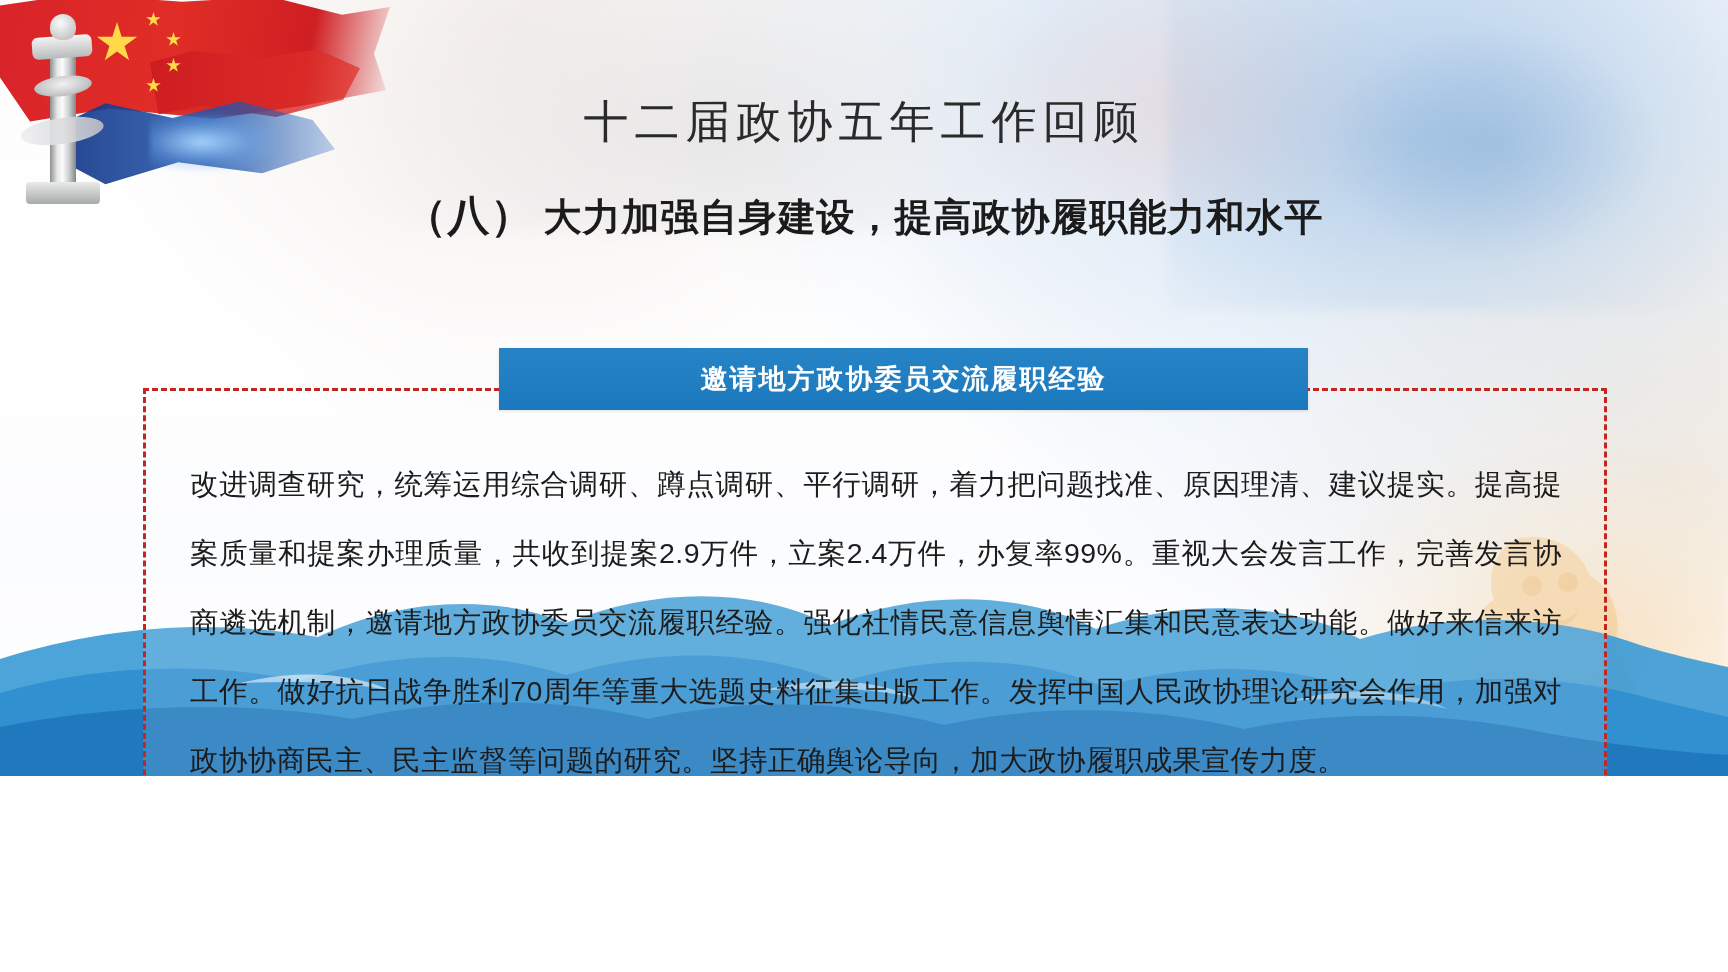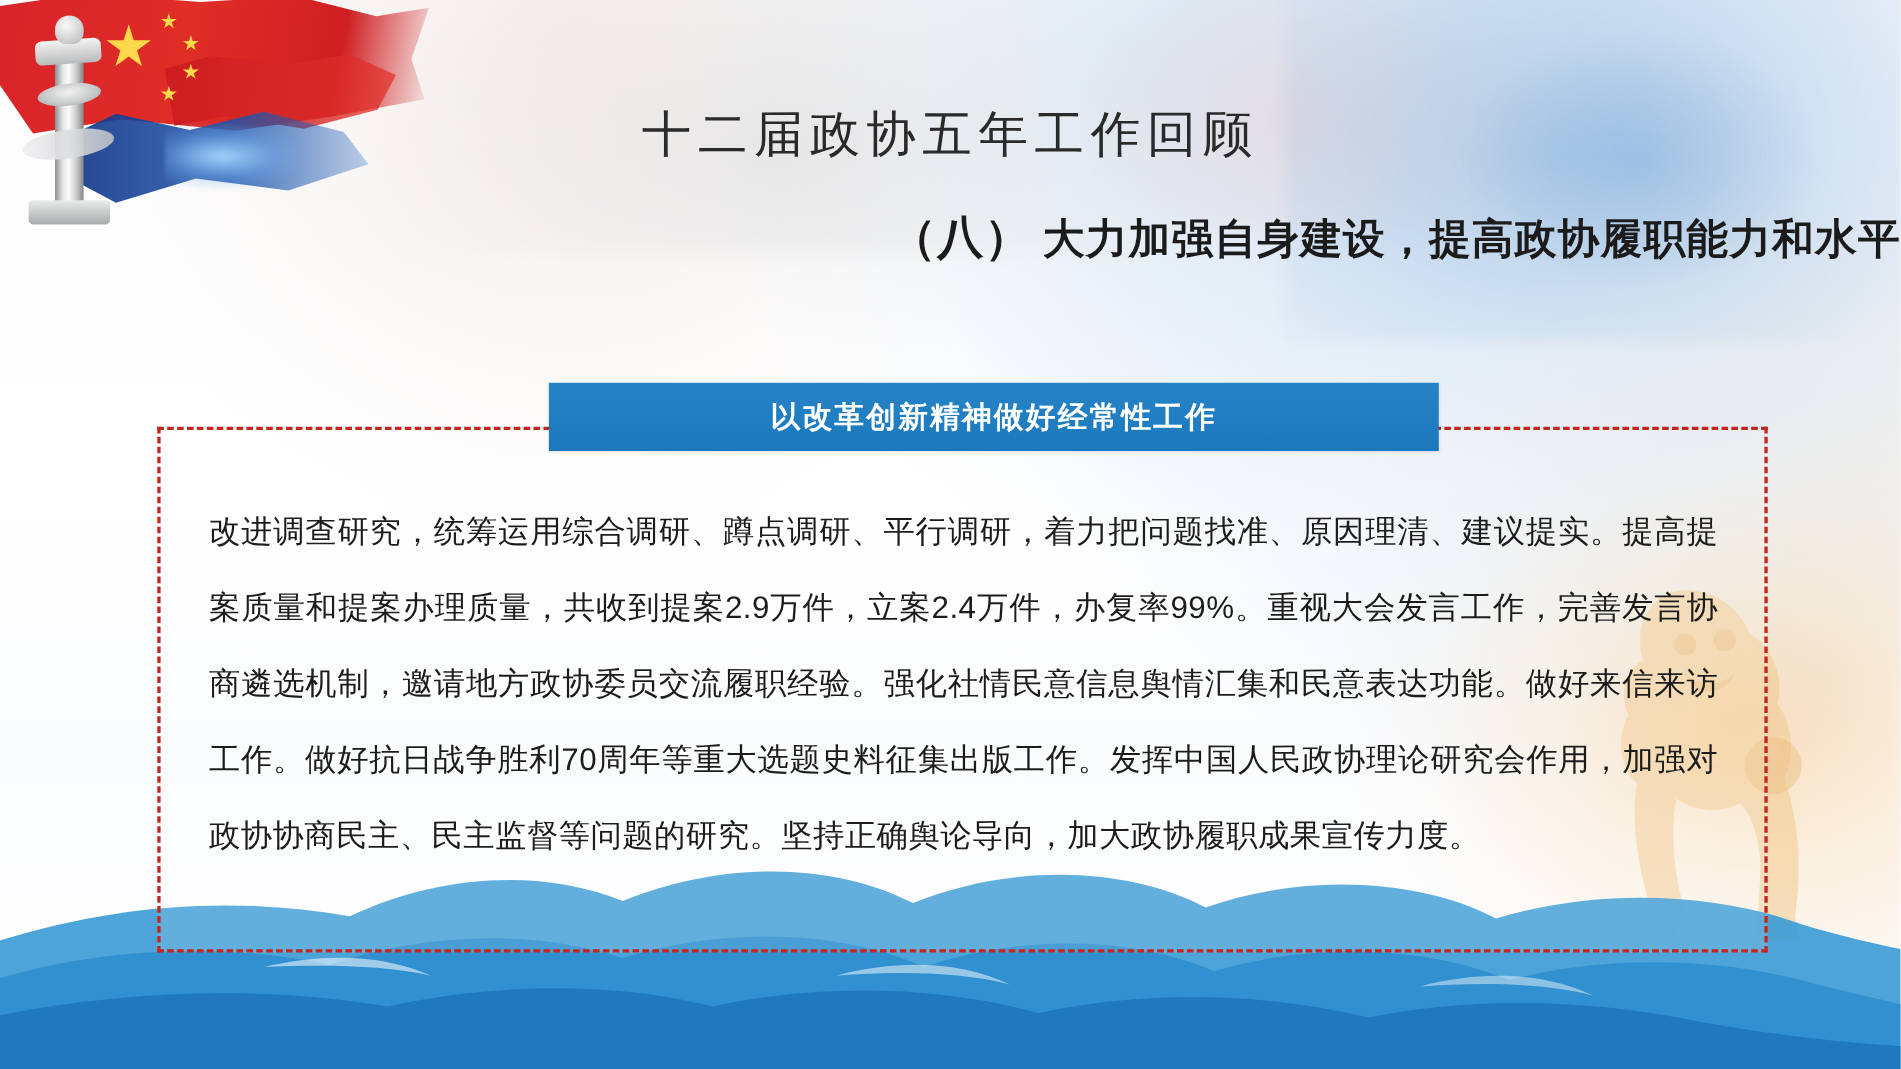--- a/index.html
+++ b/index.html
@@ -10,21 +10,21 @@
   body {
     width: 1728px;
     height: 972px;
     overflow: hidden;
     font-family: "Liberation Sans", "DejaVu Sans", sans-serif;
   }
 
   .slide {
     position: relative;
     width: 1728px;
-    height: 972px;
+    height: 776px;
     overflow: hidden;
     background:
       radial-gradient(circle at 86% 10%, rgba(183,207,236,0.55) 0%, rgba(183,207,236,0) 38%),
       radial-gradient(circle at 62% 6%, rgba(214,228,242,0.55) 0%, rgba(214,228,242,0) 32%),
       radial-gradient(circle at 30% 4%, rgba(236,226,221,0.5) 0%, rgba(236,226,221,0) 30%),
       radial-gradient(circle at 97% 62%, rgba(250,223,188,0.45) 0%, rgba(250,223,188,0) 26%),
       linear-gradient(180deg, #fdfdfd 0%, #ffffff 45%, #fbfcfe 70%, #ffffff 100%);
   }
 
   
@@ -188,21 +188,21 @@
     font-family: "DejaVu Serif", "Liberation Serif", serif;
     font-size: 45px;
     letter-spacing: 6px;
     color: #2a2a2a;
     font-weight: 500;
   }
   .title-sub {
     position: absolute;
     left: 0; right: 0;
     top: 188px;
-    text-align: right;
+    text-align: center;
     font-size: 38px;
     color: #1b1b1b;
     font-weight: 700;
     letter-spacing: 1px;
   }
   .title-sub .num {
     font-family: "DejaVu Serif", "Liberation Serif", serif;
     font-size: 42px;
     font-weight: 700;
     margin-right: 10px;
@@ -300,16 +300,16 @@
     <path d="M760,150 C820,134 876,138 918,158 C872,146 812,146 760,150 Z" fill="#ffffff" opacity="0.5"></path>
     <path d="M1290,160 C1350,144 1406,148 1448,168 C1402,156 1342,156 1290,160 Z" fill="#ffffff" opacity="0.45"></path>
   </svg>
 
   <div class="title-main">十二届政协五年工作回顾</div>
   <div class="title-sub">
     <span class="num">（八）</span><span>大力加强自身建设，提高政协履职能力和水平</span>
   </div>
 
   <div class="dashed-box"></div>
-  <div class="banner">以改革创新精神做好经常性工作</div>
+  <div class="banner">邀请地方政协委员交流履职经验</div>
   <div class="body-text">改进调查研究，统筹运用综合调研、蹲点调研、平行调研，着力把问题找准、原因理清、建议提实。提高提案质量和提案办理质量，共收到提案2.9万件，立案2.4万件，办复率99%。重视大会发言工作，完善发言协商遴选机制，邀请地方政协委员交流履职经验。强化社情民意信息舆情汇集和民意表达功能。做好来信来访工作。做好抗日战争胜利70周年等重大选题史料征集出版工作。发挥中国人民政协理论研究会作用，加强对政协协商民主、民主监督等问题的研究。坚持正确舆论导向，加大政协履职成果宣传力度。</div>
 
 </div>
 
 </body></html>

